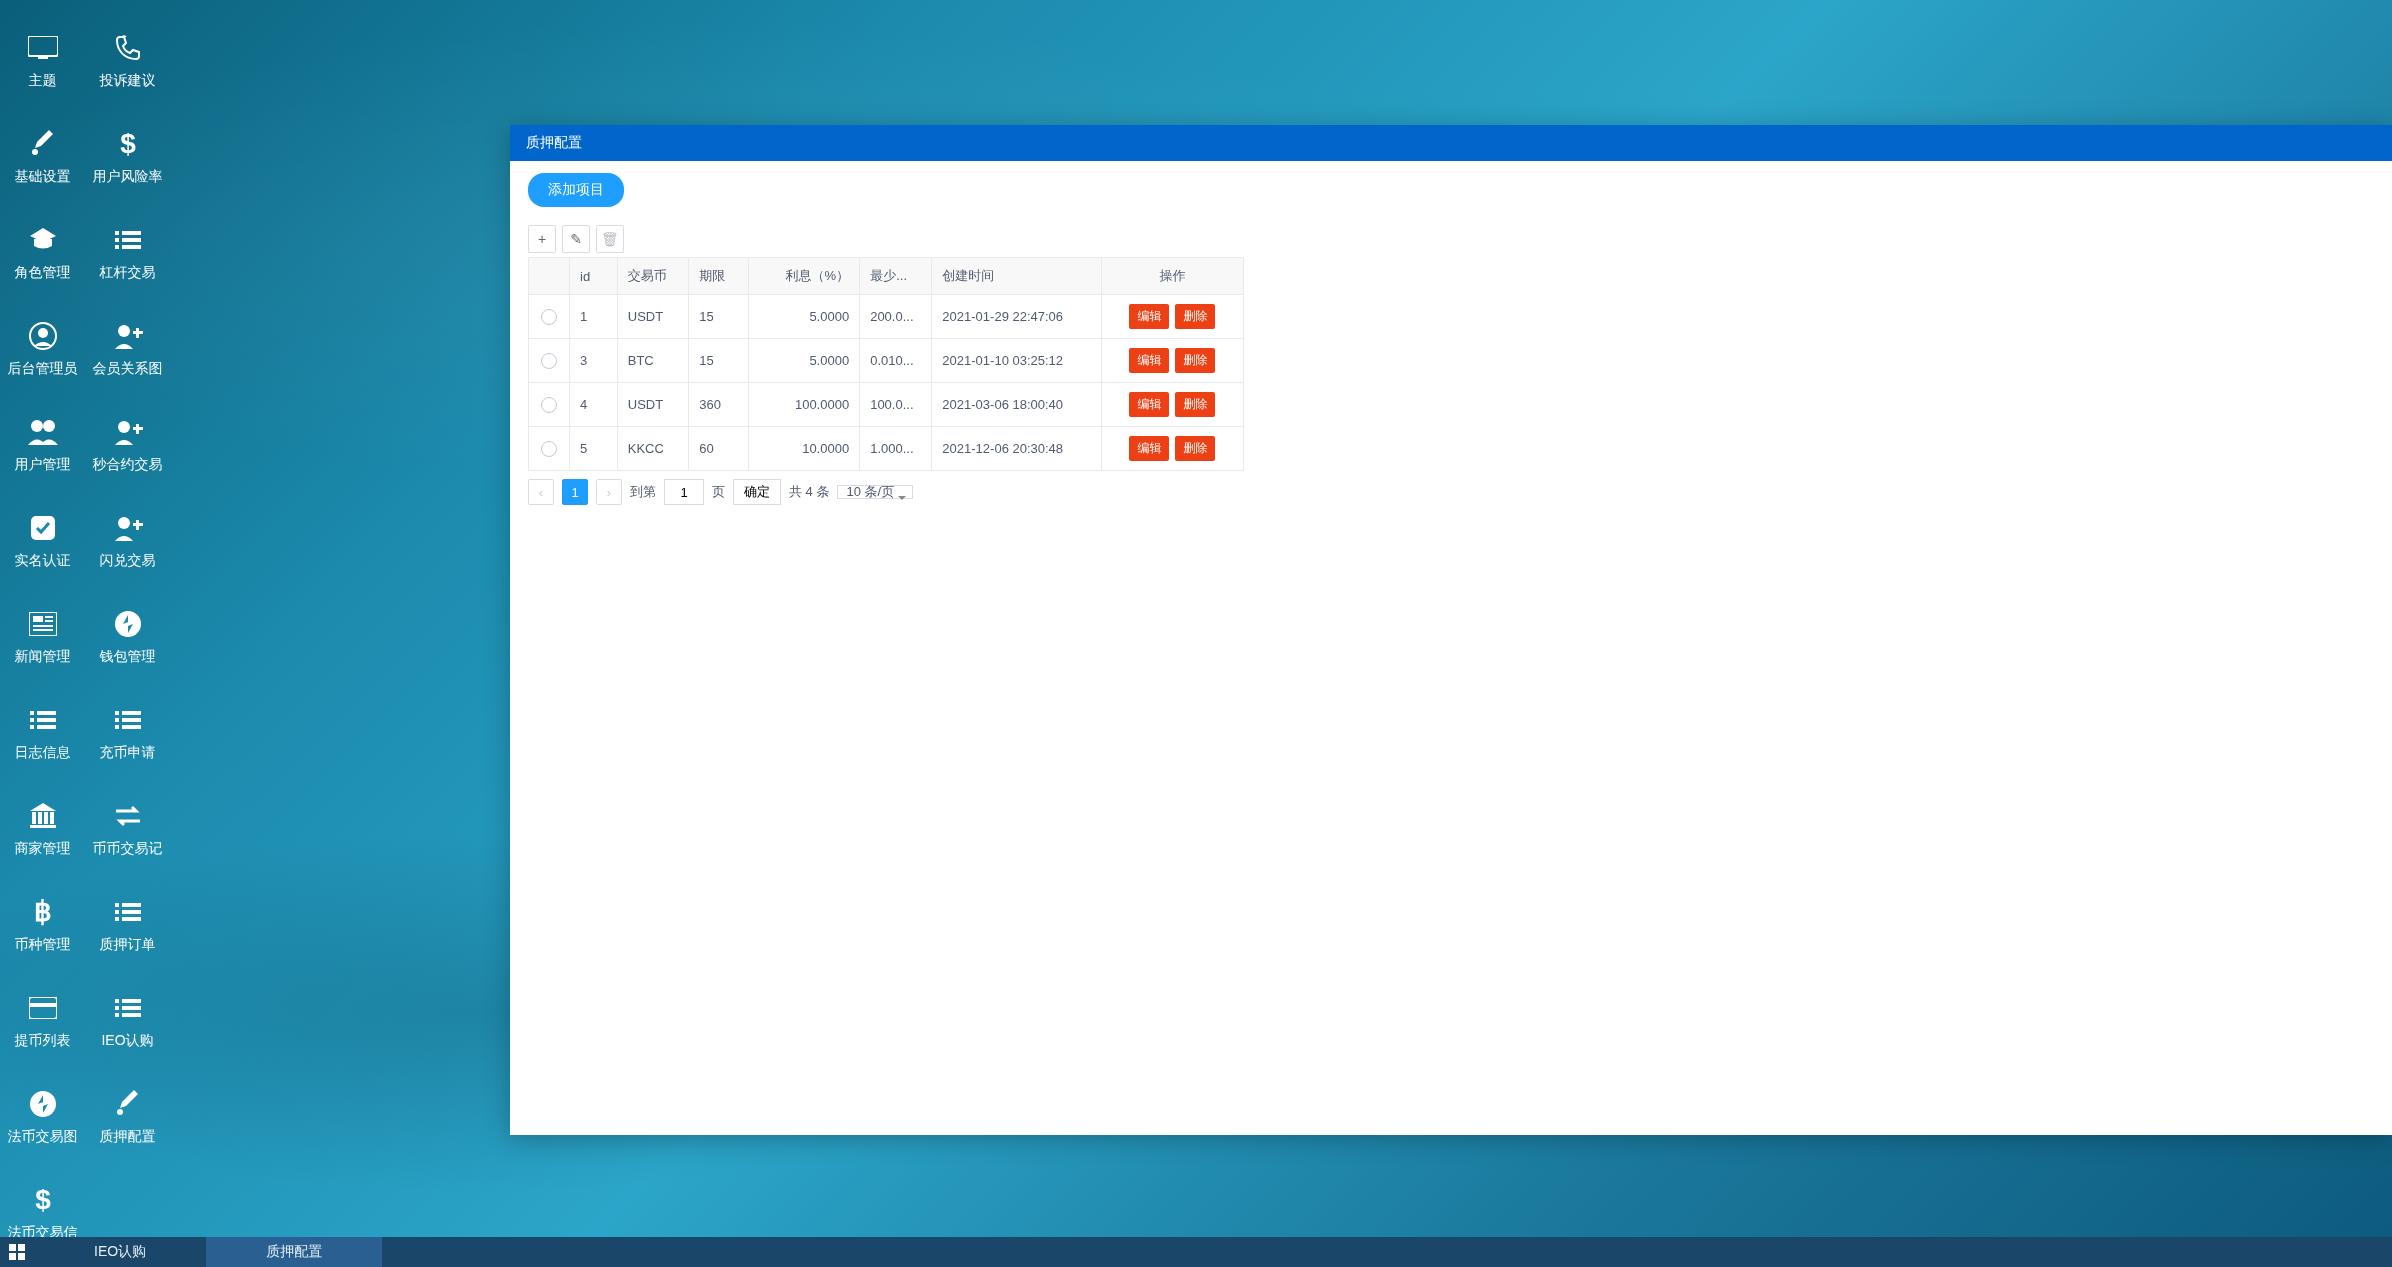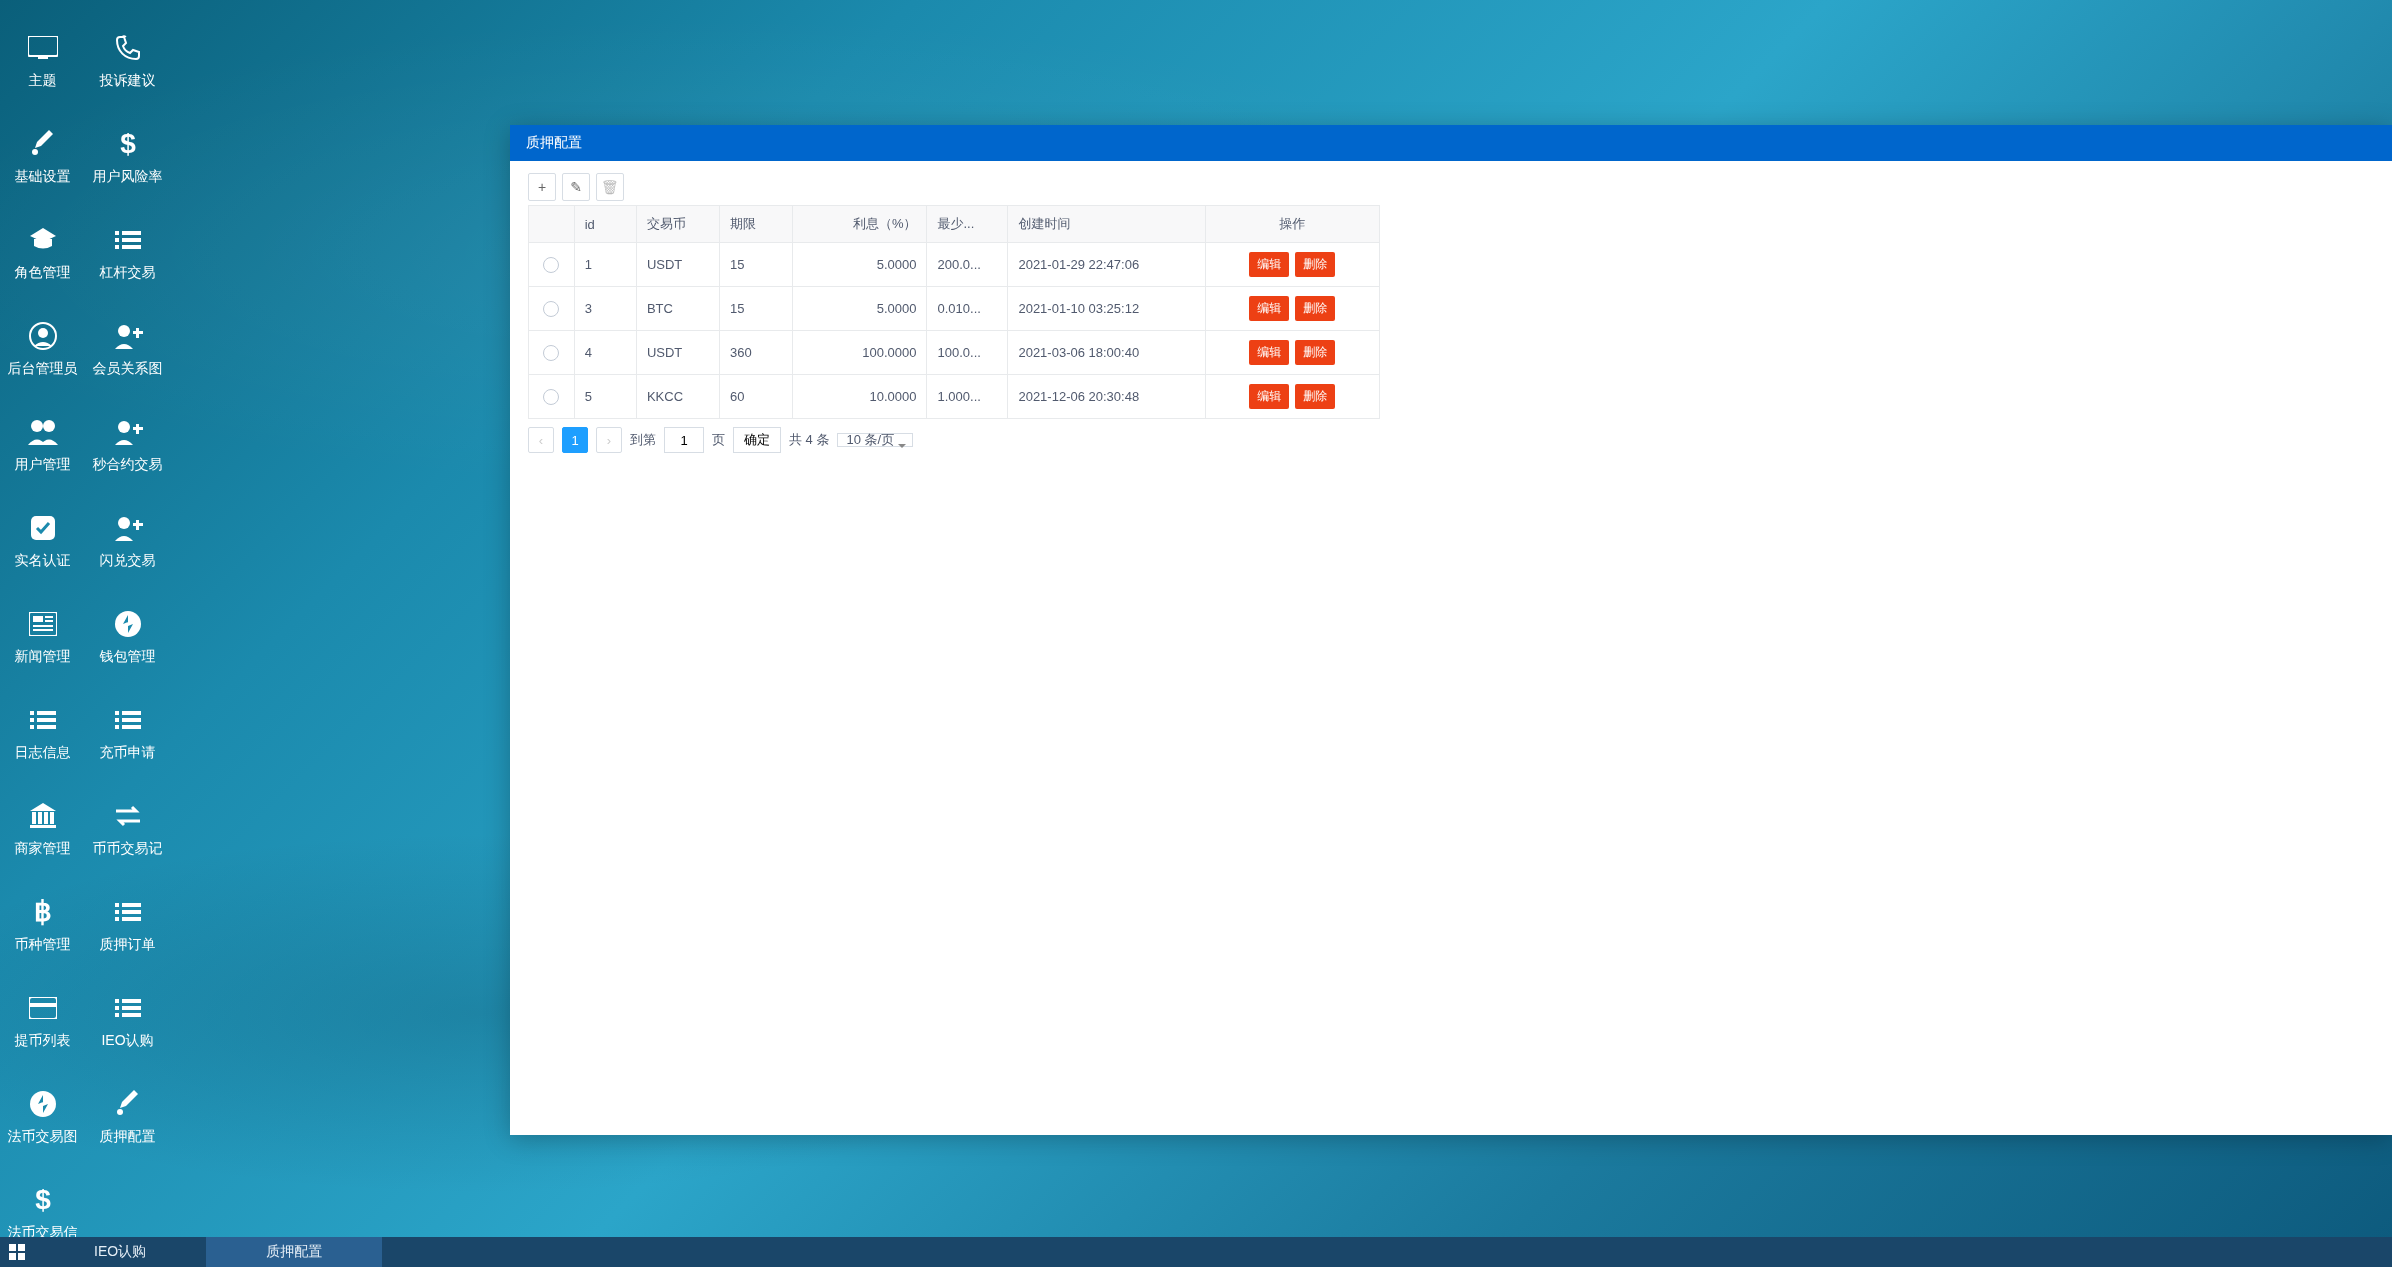--- a/index.html
+++ b/index.html
@@ -41,21 +41,21 @@
   height: 34px; padding: 0 20px; font-size: 14px; cursor: pointer;
 }
 .tbl-wrap { padding: 4px 18px 0; }
 .tbl-actions { display: flex; gap: 6px; padding: 8px 0 4px; }
 .sq-btn {
   width: 28px; height: 28px; border: 1px solid #d7dde4; background: #fff;
   display: flex; align-items: center; justify-content: center; cursor: pointer;
   color: #666; font-size: 14px; border-radius: 2px;
 }
 .sq-btn.disabled { color: #bbb; cursor: not-allowed; }
-table { width: 852px; border-collapse: collapse; font-size: 13px; }
+table { width: 716px; border-collapse: collapse; font-size: 13px; }
 th, td { border: 1px solid #e8eaec; padding: 9px 10px; text-align: left; color: #515a6e; white-space: nowrap; overflow: hidden; text-overflow: ellipsis; }
 th { background: #f8f8f9; font-weight: 500; }
 .col-chk { width: 44px; text-align: center; }
 .col-id { width: 60px; }
 .col-coin { width: 80px; }
 .col-term { width: 70px; }
 .col-rate { width: 130px; text-align: right; }
 .col-min { width: 78px; }
 .col-time { width: 190px; }
 .col-op { width: 168px; text-align: center; }
@@ -343,20 +343,23 @@
         </svg>
       </div>
       <div class="label">法币交易信</div>
     </div>
 </div>
 
 <div class="window">
   <div class="w-title">
       <span>质押配置</span>
     </div>
+  <div class="w-toolbar">
+    <button class="btn-primary">添加项目</button>
+  </div>
   <div class="tbl-wrap">
     <div class="tbl-actions">
       <div class="sq-btn">
           <span>+</span>
         </div>
       <div class="sq-btn">
           <span>✎</span>
         </div>
       <div class="sq-btn disabled">
           <span>🗑</span>

